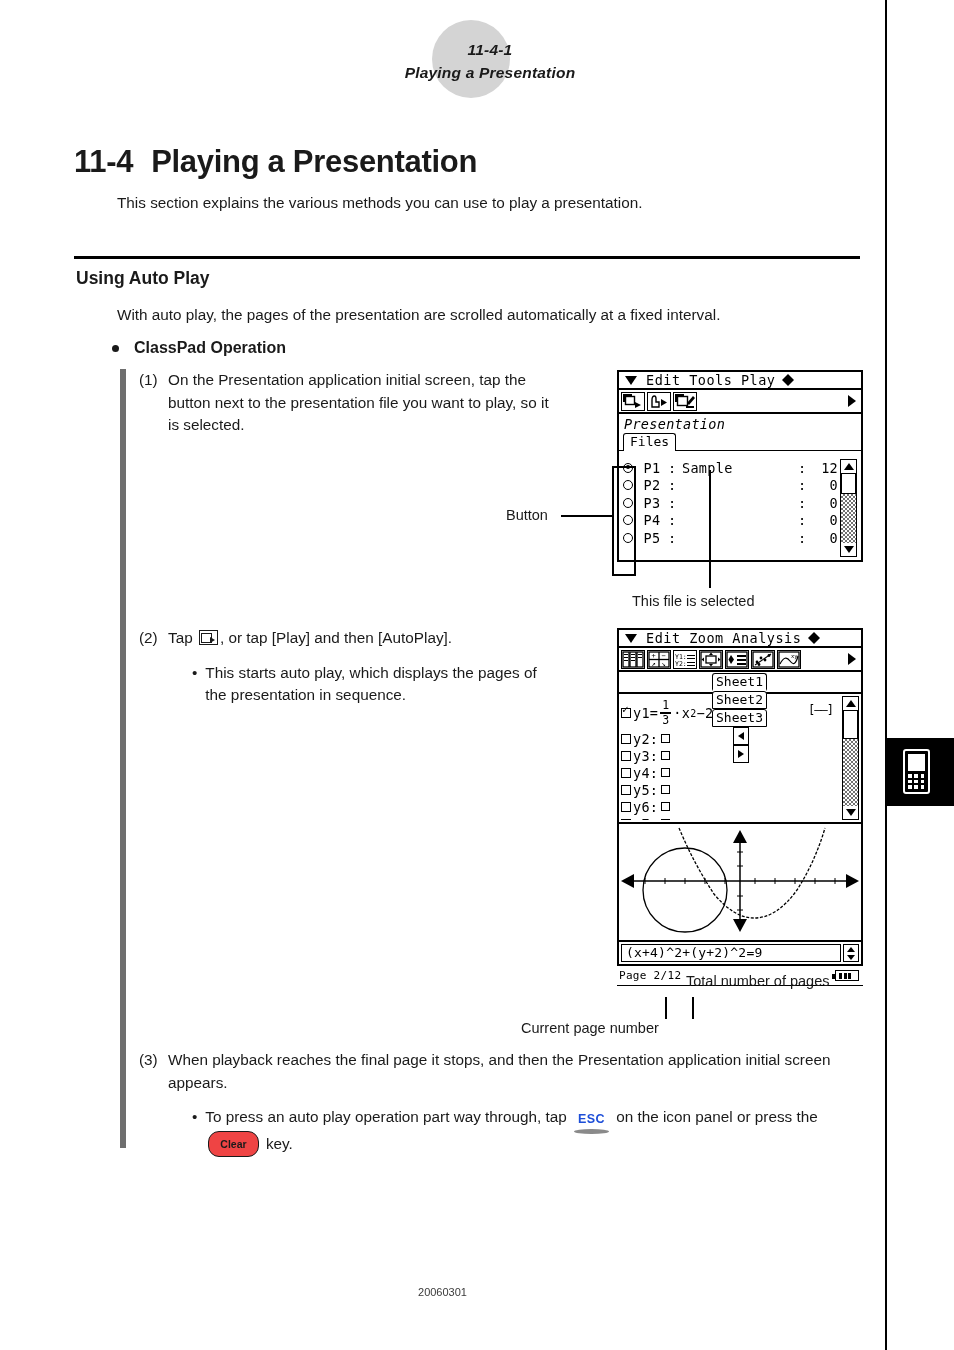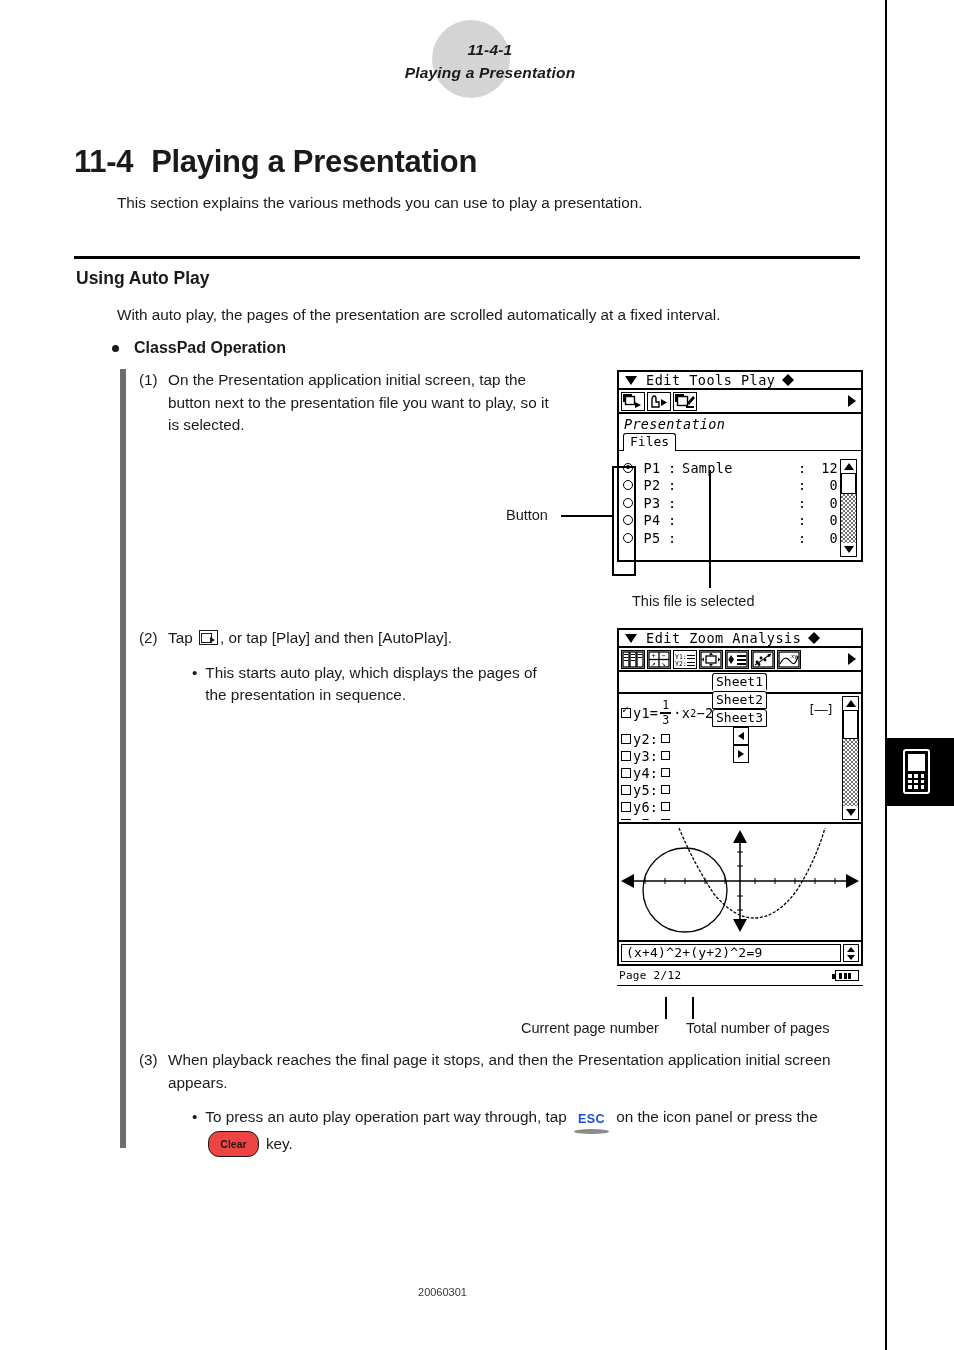--- a/index.html
+++ b/index.html
@@ -788,21 +788,21 @@
         <i></i>
         <i></i>
         <i></i>
       </span>
   </div>
 </div>
 
 <div class="leader" style="left:665px; top:997px; width:1.6px; height:22px;"></div>
 <div class="leader" style="left:692px; top:997px; width:1.6px; height:22px;"></div>
 <div class="annot" style="left:521px; top:1020px;">Current page number</div>
-<div class="annot" style="left:686px; top:1020px;">Total number of pages</div>
+<div class="annot" style="left:686px; top:973px;">Total number of pages</div>
 
 <div id="side-tab">
   <div id="side-tab-icon">
     <div id="side-tab-dots">
       <i></i>
         <i></i>
         <i></i>
         <i></i>
         <i></i>
         <i></i>

